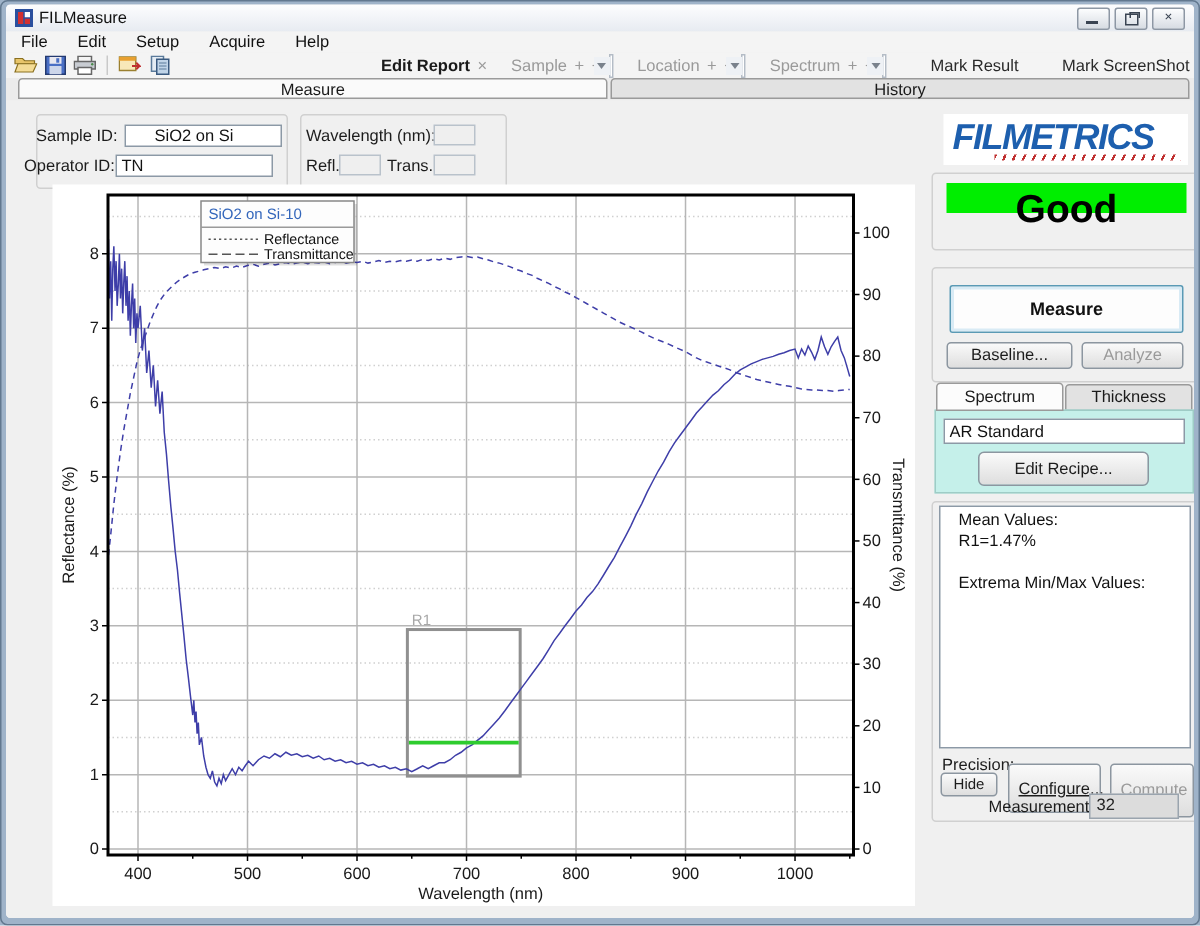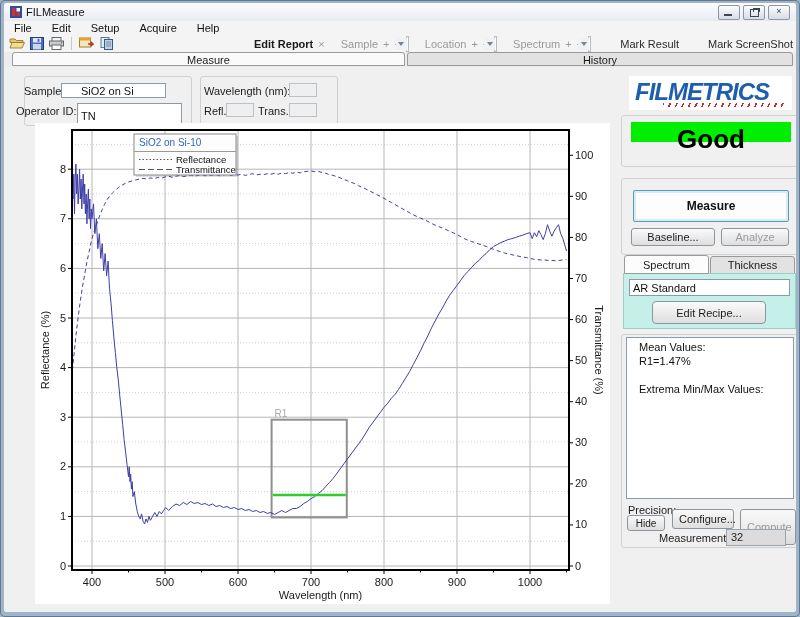--- a/index.html
+++ b/index.html
@@ -171,23 +171,23 @@
 
   <div class="tabrow">
     <div class="tab tab-active" style="left:8px;width:393px;">Measure</div>
     <div class="tab tab-inactive" style="left:403px;width:386px;">History</div>
   </div>
 
   <div class="content">
 
     <div class="gbox" style="left:20px;top:9px;width:166px;height:48px;"></div>
     <span class="lbl" style="left:20px;top:18px;width:50px;text-align:right;">Sample ID:</span>
-    <input class="tfield" style="left: 57px; top: 16px; width: 105px; height: 15px; padding-left: 19px;" value="SiO2 on Si">
+    <input class="tfield" style="left: 79px; top: 16px; width: 105px; height: 15px; padding-left: 19px;" value="SiO2 on Si">
     <span class="lbl" style="left:12px;top:38px;width:58px;text-align:right;">Operator ID:</span>
-    <input class="tfield" style="left: 73px; top: 36px; width: 105px; height: 25px;" value="TN">
+    <input class="tfield" style="left: 73px; top: 36px; width: 105px; height: 15px;" value="TN">
 
     <div class="gbox" style="left:196px;top:9px;width:136px;height:48px;"></div>
     <span class="lbl" style="left:200px;top:18px;width:82px;text-align:right;">Wavelength (nm):</span>
     <input class="tfield" style="left: 285px; top: 16px; width: 28px; height: 14px;" disabled="" value="">
     <span class="lbl" style="left:200px;top:38px;">Refl.:</span>
     <input class="tfield" style="left: 222px; top: 36px; width: 28px; height: 14px;" disabled="" value="">
     <span class="lbl" style="left:254px;top:38px;">Trans.:</span>
     <input class="tfield" style="left: 285px; top: 36px; width: 28px; height: 14px;" disabled="" value="">
 
     <div class="chart-panel">
@@ -328,20 +328,20 @@
     <div class="gbox" style="left:617px;top:267px;width:178px;height:212px;"></div>
     <div class="results-box">
       <div>Mean Values:</div>
       <div>R1=1.47%</div>
       <div class="blank"></div>
       <div>Extrema Min/Max Values:</div>
     </div>
 
     <span class="lbl" style="left:624px;top:437px;">Precision:</span>
     <button class="btn" style="left:623px;top:448px;width:38px;height:16px;font-size:10px;">Hide</button>
-    <button class="btn" style="left:668px;top:442px;width:62px;height:20px;">Configure...</button>
+    <button class="btn" style="left:668px;top:442px;width:62px;height:33px;text-decoration:underline;">Configure...</button>
     <button class="btn btn-disabled" style="left:736px;top:442px;width:56px;height:36px;">Compute</button>
     <span class="lbl" style="left:655px;top:465px;">Measurement #</span>
     <div class="gfield" style="left:722px;top:462px;width:60px;height:17px;background:#dcdcdc;border:1px solid #9aa4ae;font-size:11px;color:#222;padding:1px 4px;">32</div>
 
   </div>
 </div>
 <div class="frame-outline"></div>
 
 </body></html>

